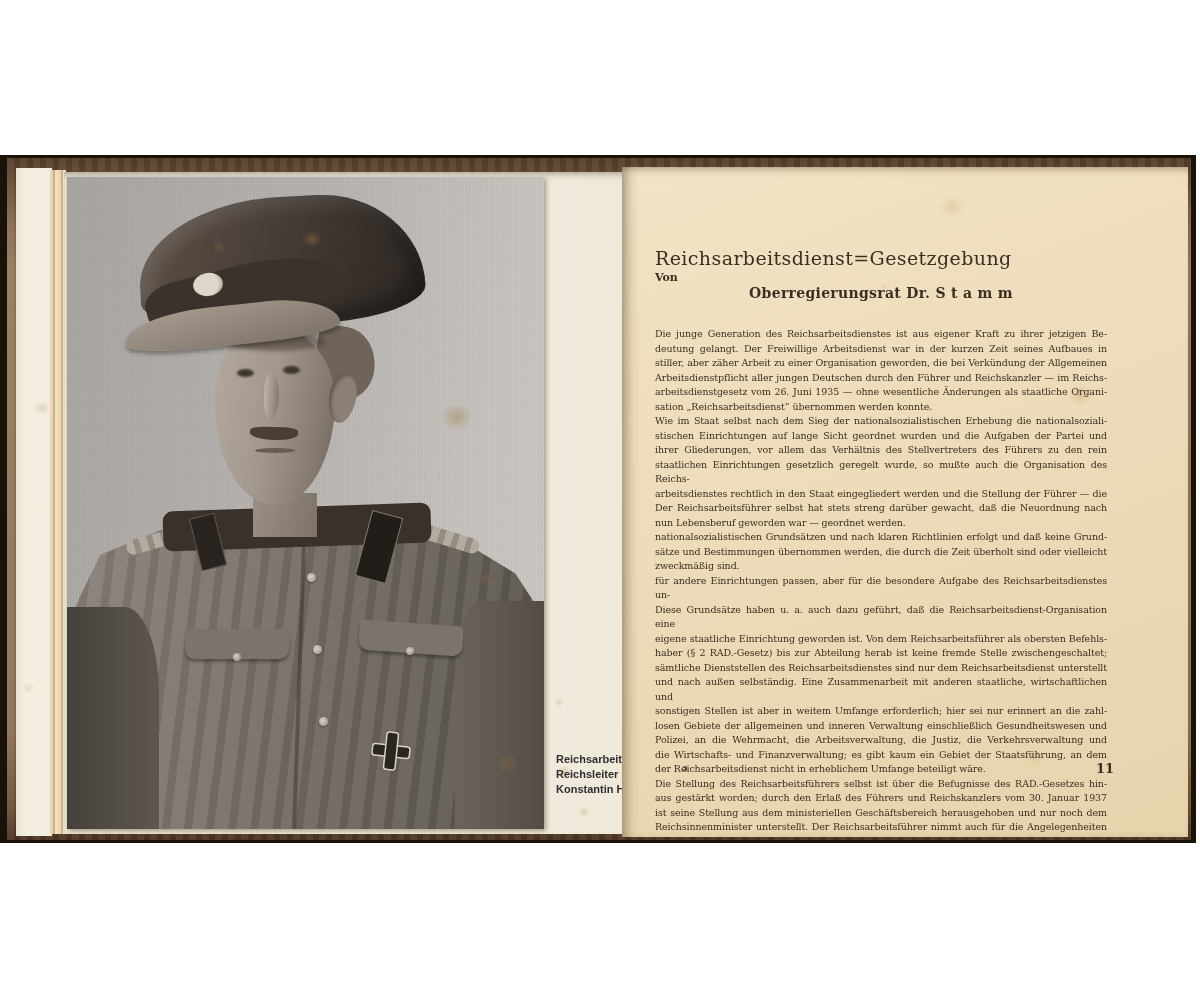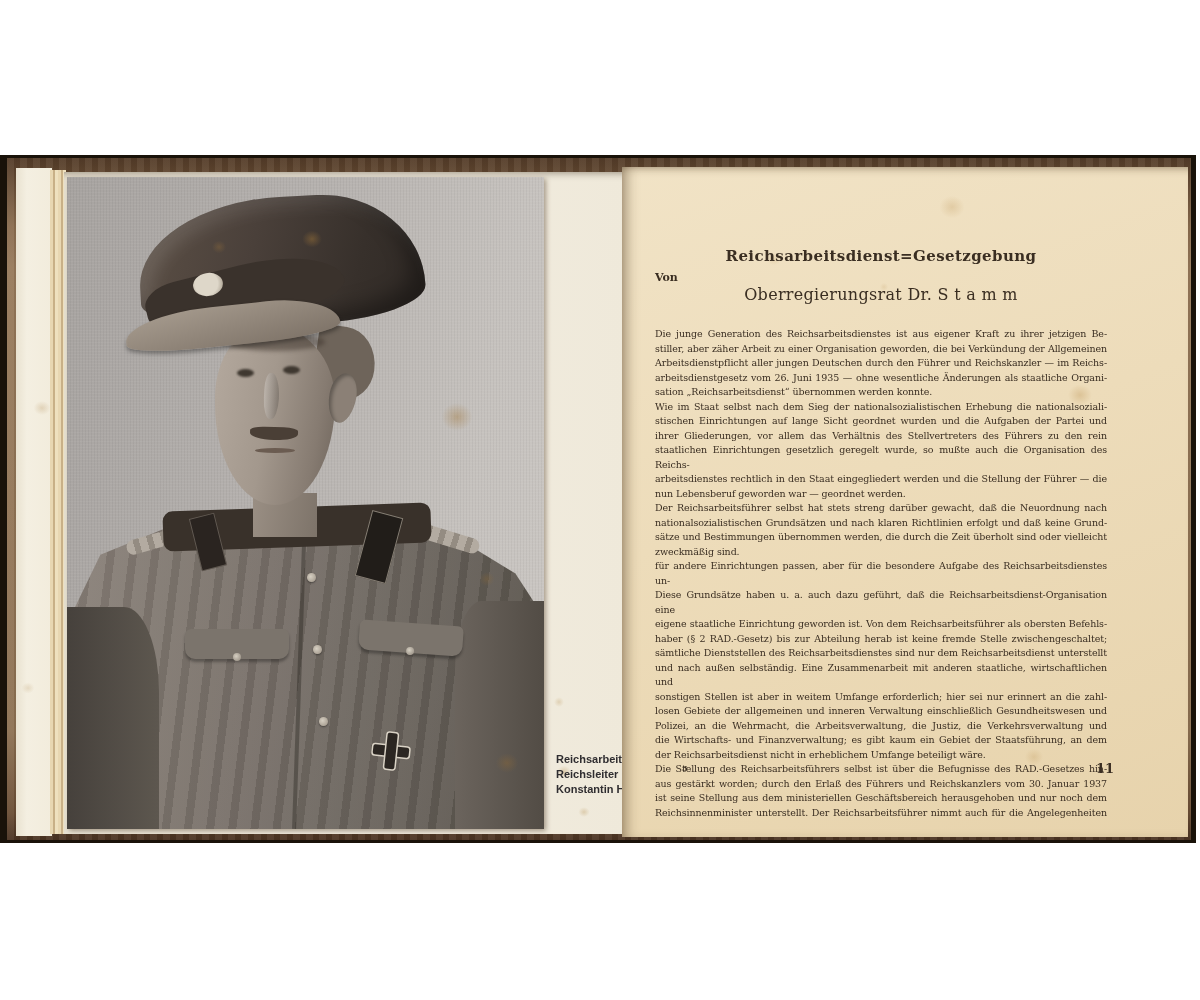--- a/index.html
+++ b/index.html
@@ -114,26 +114,26 @@
        background:
          radial-gradient(18px 16px at 330px 40px,rgba(176,130,60,.22),transparent 70%),
          radial-gradient(10px 9px at 152px 92px,rgba(176,130,60,.16),transparent 70%),
          radial-gradient(17px 15px at 458px 228px,rgba(176,130,60,.28),transparent 70%),
          radial-gradient(13px 12px at 412px 590px,rgba(176,130,60,.2),transparent 70%),
          radial-gradient(8px 8px at 85px 622px,rgba(176,130,60,.18),transparent 70%),
          radial-gradient(6px 6px at 262px 120px,rgba(176,130,60,.15),transparent 70%),
          linear-gradient(160deg,#f1e3c6 0%,#eddcba 45%,#e7d3ac 100%);
        box-shadow:inset 11px 0 14px -8px rgba(74,52,28,.55),inset 0 8px 10px -8px rgba(74,52,28,.5);
        color:#3a2e22;}
-  .title{position:absolute;left:33px;top:80px;width:452px;text-align:center;
-       font-size:15px;font-weight:700;letter-spacing:.4px;}
+  .title{position:absolute;left:33px;top:80px;width:452px;
+       font-size:19px;font-weight:400;letter-spacing:.4px;}
   .byline{position:absolute;left:33px;top:104px;width:452px;text-align:left;
        font-size:11px;font-weight:700;}
   .author{position:absolute;left:33px;top:118px;width:452px;text-align:center;
-       font-size:16px;font-weight:400;letter-spacing:.3px;}
+       font-size:14px;font-weight:700;letter-spacing:.3px;}
   .body-text{position:absolute;left:33px;top:140px;width:452px;margin-top:20px;}
   .bline{font-size:9.5px;line-height:14.5px;letter-spacing:-.1px;font-weight:500;
        text-align:justify;text-align-last:justify;white-space:normal;}
   .bline.para-end{text-align-last:left;}
   .sig-mark{position:absolute;left:60px;top:596px;font-size:8px;font-weight:700;}
   .page-num{position:absolute;left:462px;top:594px;width:30px;text-align:right;
        font-size:13px;font-weight:700;}
 </style>
 </head>
 <body>
@@ -186,31 +186,32 @@
       </div>
   </div>
 
   <div class="right-page">
     <div class="title">Reichsarbeitsdienst=Gesetzgebung</div>
     <div class="byline">Von</div>
     <div class="author">Oberregierungsrat Dr. S t a m m</div>
     <div class="body-text">
 
     <div class="bline">Die junge Generation des Reichsarbeitsdienstes ist aus eigener Kraft zu ihrer jetzigen Be-</div>
+        <div class="bline">deutung gelangt. Der Freiwillige Arbeitsdienst war in der kurzen Zeit seines Aufbaues in</div>
         <div class="bline">stiller, aber zäher Arbeit zu einer Organisation geworden, die bei Verkündung der Allgemeinen</div>
         <div class="bline">Arbeitsdienstpflicht aller jungen Deutschen durch den Führer und Reichskanzler — im Reichs-</div>
         <div class="bline">arbeitsdienstgesetz vom 26. Juni 1935 — ohne wesentliche Änderungen als staatliche Organi-</div>
         <div class="bline para-end">sation „Reichsarbeitsdienst“ übernommen werden konnte.</div>
         <div class="bline">Wie im Staat selbst nach dem Sieg der nationalsozialistischen Erhebung die nationalsoziali-</div>
         <div class="bline">stischen Einrichtungen auf lange Sicht geordnet wurden und die Aufgaben der Partei und</div>
         <div class="bline">ihrer Gliederungen, vor allem das Verhältnis des Stellvertreters des Führers zu den rein</div>
         <div class="bline">staatlichen Einrichtungen gesetzlich geregelt wurde, so mußte auch die Organisation des Reichs-</div>
         <div class="bline">arbeitsdienstes rechtlich in den Staat eingegliedert werden und die Stellung der Führer — die</div>
+        <div class="bline">Der Reichsarbeitsführer selbst hat stets streng darüber gewacht, daß die Neuordnung nach</div>
         <div class="bline para-end">nun Lebensberuf geworden war — geordnet werden.</div>
-        <div class="bline">Der Reichsarbeitsführer selbst hat stets streng darüber gewacht, daß die Neuordnung nach</div>
         <div class="bline">nationalsozialistischen Grundsätzen und nach klaren Richtlinien erfolgt und daß keine Grund-</div>
         <div class="bline">sätze und Bestimmungen übernommen werden, die durch die Zeit überholt sind oder vielleicht</div>
         <div class="bline para-end">zweckmäßig sind.</div>
         <div class="bline">für andere Einrichtungen passen, aber für die besondere Aufgabe des Reichsarbeitsdienstes un-</div>
         <div class="bline">Diese Grundsätze haben u. a. auch dazu geführt, daß die Reichsarbeitsdienst-Organisation eine</div>
         <div class="bline">eigene staatliche Einrichtung geworden ist. Von dem Reichsarbeitsführer als obersten Befehls-</div>
         <div class="bline">haber (§ 2 RAD.-Gesetz) bis zur Abteilung herab ist keine fremde Stelle zwischengeschaltet;</div>
         <div class="bline">sämtliche Dienststellen des Reichsarbeitsdienstes sind nur dem Reichsarbeitsdienst unterstellt</div>
         <div class="bline">und nach außen selbständig. Eine Zusammenarbeit mit anderen staatliche, wirtschaftlichen und</div>
         <div class="bline">sonstigen Stellen ist aber in weitem Umfange erforderlich; hier sei nur erinnert an die zahl-</div>

